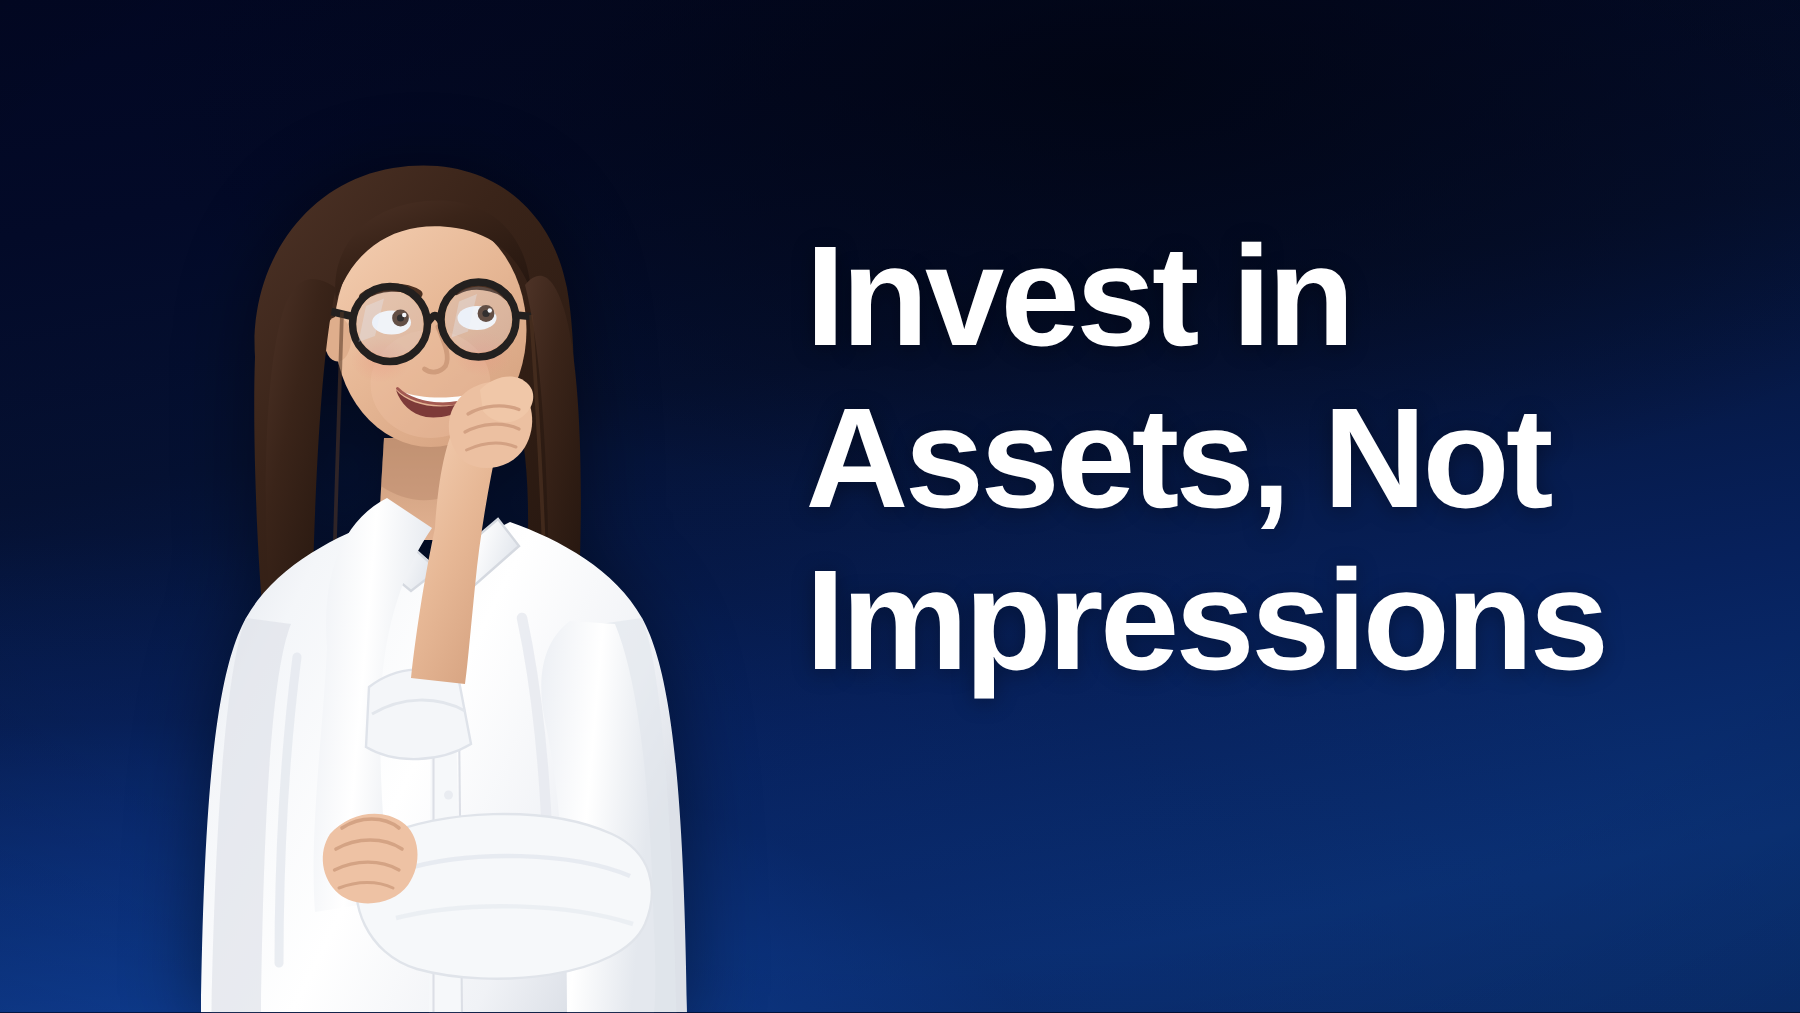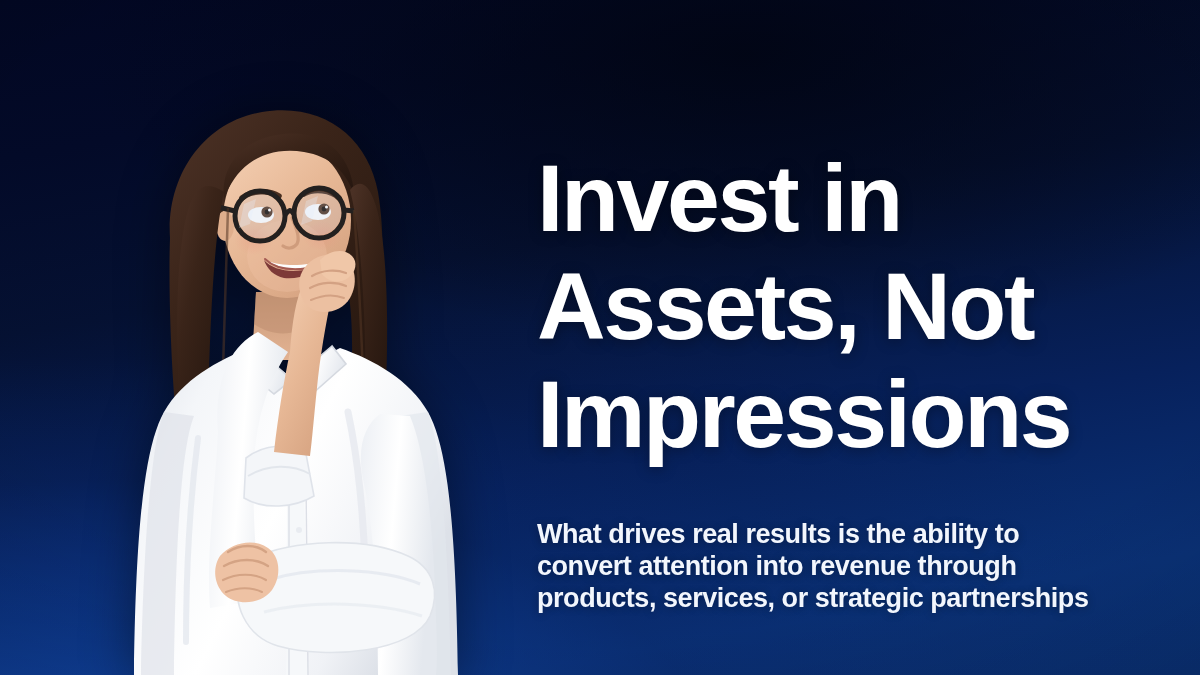--- a/index.html
+++ b/index.html
@@ -290,18 +290,15 @@
         <path d="M145 520 C159 513 176 513 188 520" stroke="#d4a384" stroke-width="2.2" fill="none" stroke-linecap="round"></path>
         <path d="M148 532 C160 527 174 527 184 532" stroke="#d4a384" stroke-width="2" fill="none" stroke-linecap="round"></path>
       </g>
     </svg>
   </div>
 
   <div class="copy">
     <h1 class="headline">Invest in
 Assets, Not
 Impressions</h1>
-    <p class="subcopy">What drives real results is the ability to
-convert attention into revenue through
-products, services, or strategic partnerships</p>
   </div>
 
 </div>
 
 </body></html>

